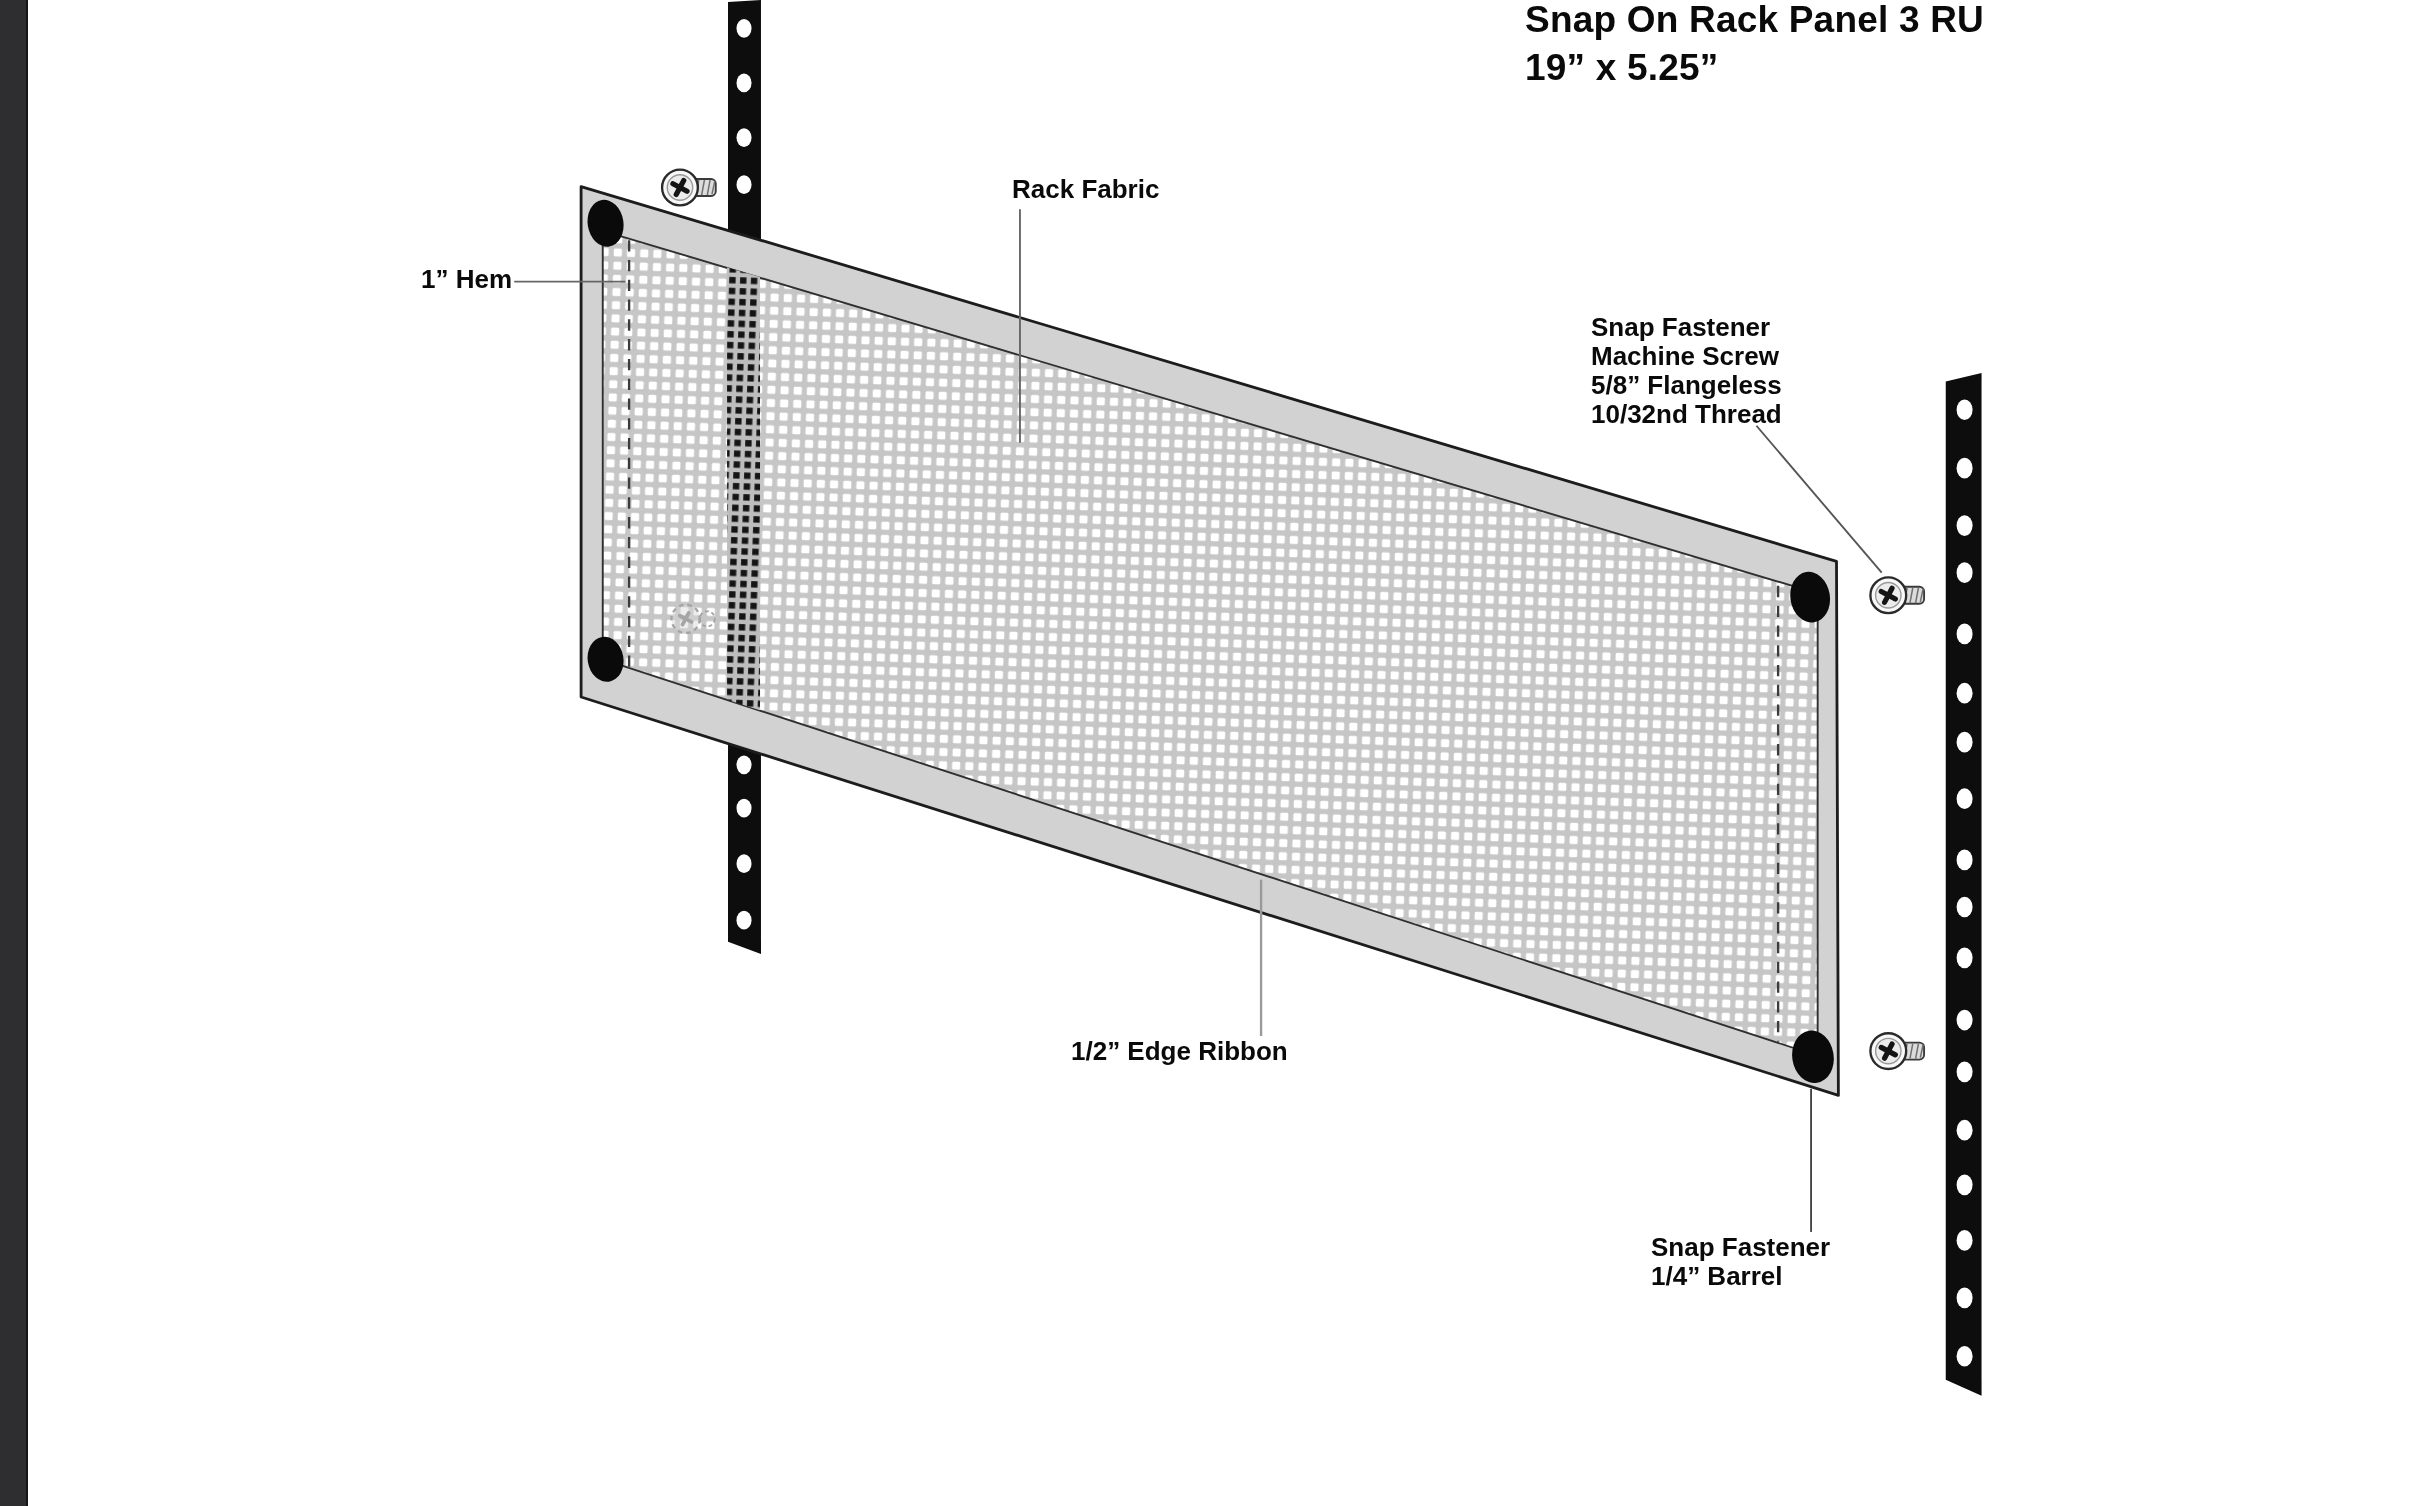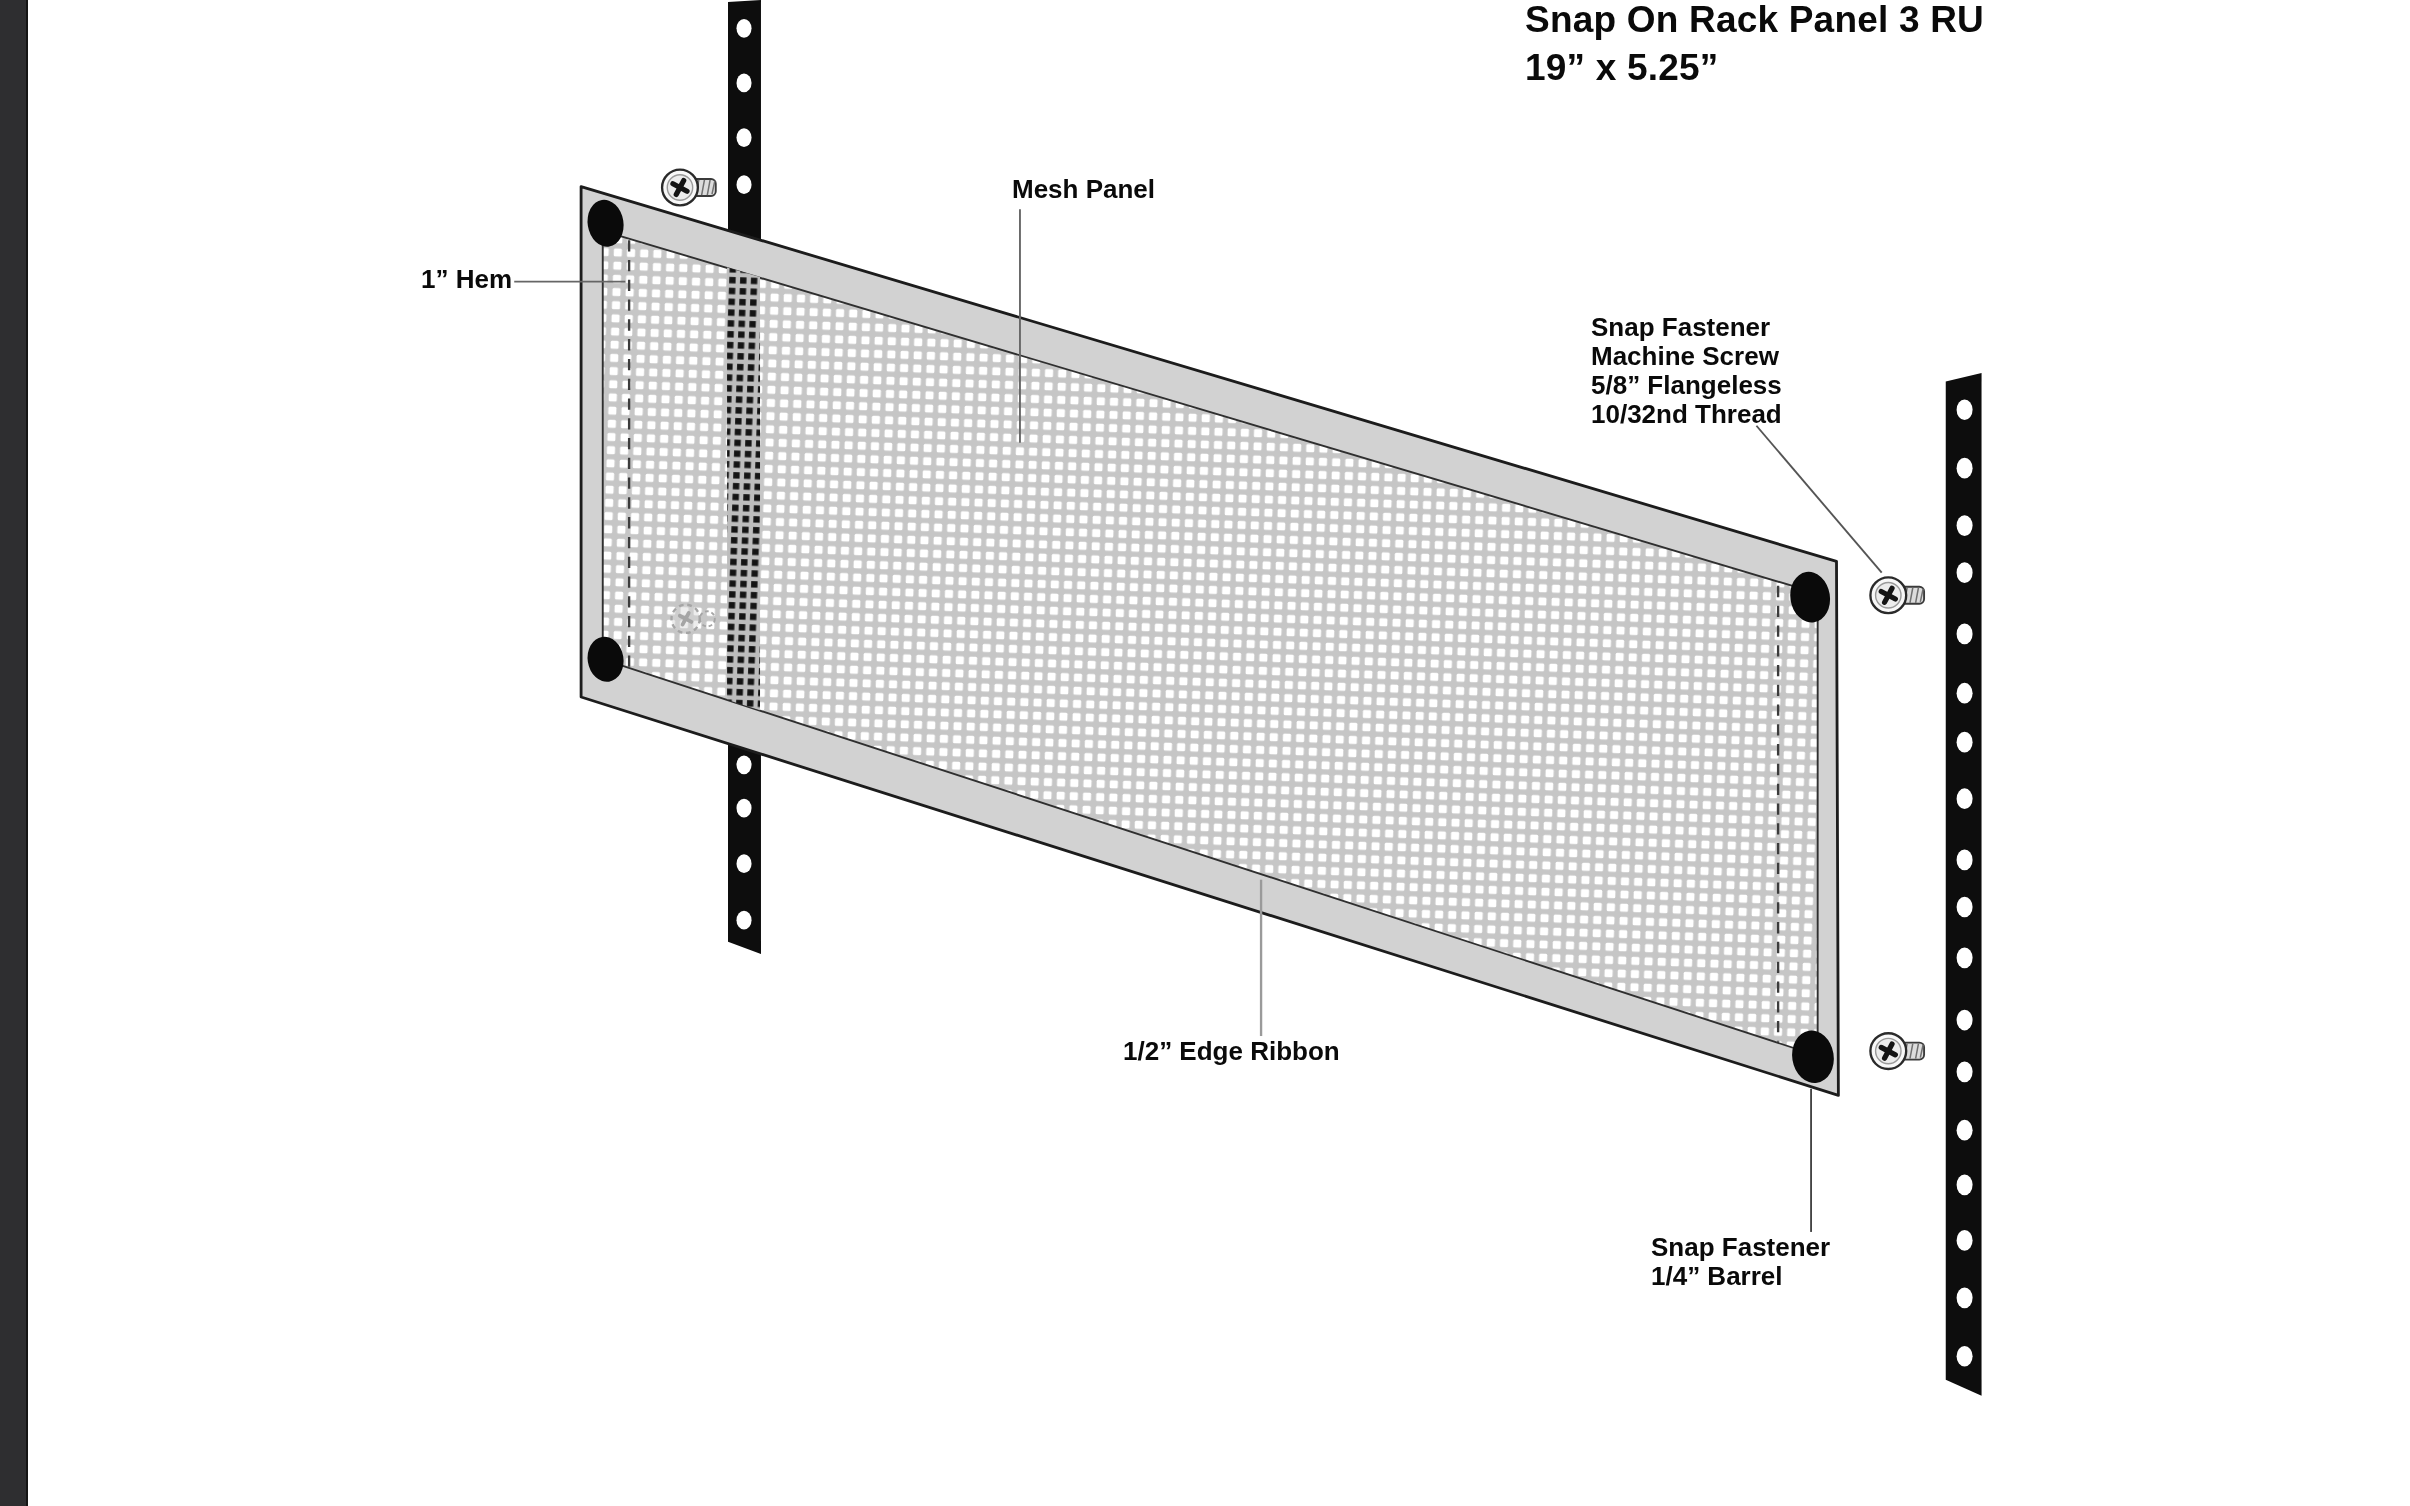--- a/index.html
+++ b/index.html
@@ -42,21 +42,21 @@
     line-height: 1.28;
     letter-spacing: 0.2px;
   }
   .lbl {
     font-size: 26px;
     line-height: 1.11;
   }
   .lbl-hem         { left: 421px;  top: 265px;  }
   .lbl-mesh        { left: 1012px; top: 175px;  }
   .lbl-screw       { left: 1591px; top: 313px;  }
-  .lbl-ribbon      { left: 1123px; top: 1037px; }
+  .lbl-ribbon      { left: 1071px; top: 1037px; }
   .lbl-barrel      { left: 1651px; top: 1233px; }
 </style>
 </head>
 <body>
 
 <div class="stage">
 
   <div class="edge-strip"></div>
 
   <svg class="diagram" viewBox="0 0 2560 1600">
@@ -157,21 +157,21 @@
       <line x1="1083" y1="222" x2="1083" y2="470" stroke="#666666" stroke-width="2"></line>
       <line x1="1865" y1="452" x2="1998" y2="608" stroke="#555555" stroke-width="2"></line>
       <line x1="1339" y1="934" x2="1339" y2="1100" stroke="#9a9a9a" stroke-width="2.5"></line>
       <line x1="1923" y1="1156" x2="1923" y2="1308" stroke="#444444" stroke-width="2"></line>
     </g>
   </svg>
 
   <div class="txt title">Snap On Rack Panel 3 RU
 19” x 5.25”</div>
   <div class="txt lbl lbl-hem">1” Hem</div>
-  <div class="txt lbl lbl-mesh">Mesh Panel</div>
+  <div class="txt lbl lbl-mesh">Rack Fabric</div>
   <div class="txt lbl lbl-screw">Snap Fastener
 Machine Screw
 5/8” Flangeless
 10/32nd Thread</div>
   <div class="txt lbl lbl-ribbon">1/2” Edge Ribbon</div>
   <div class="txt lbl lbl-barrel">Snap Fastener
 1/4” Barrel</div>
 
 </div>
 

